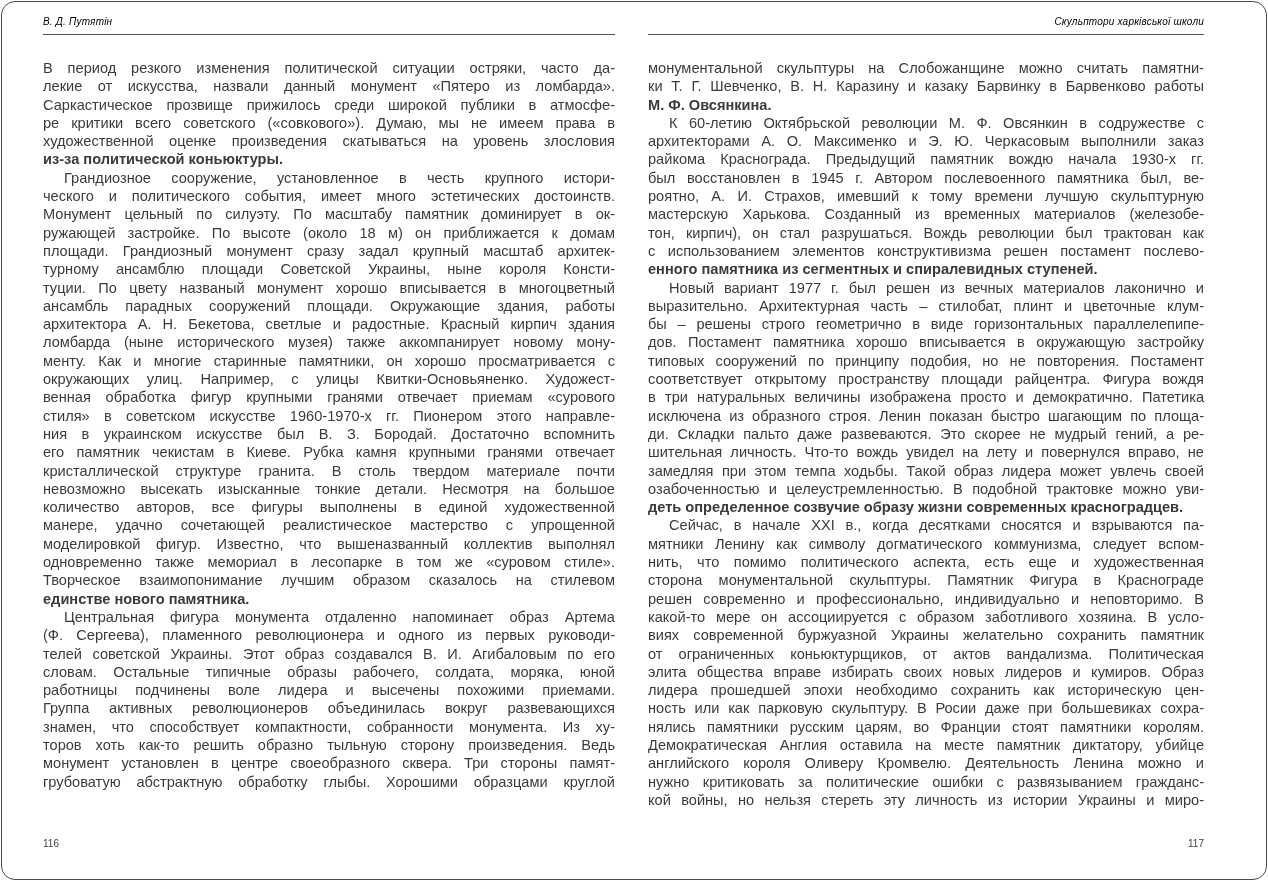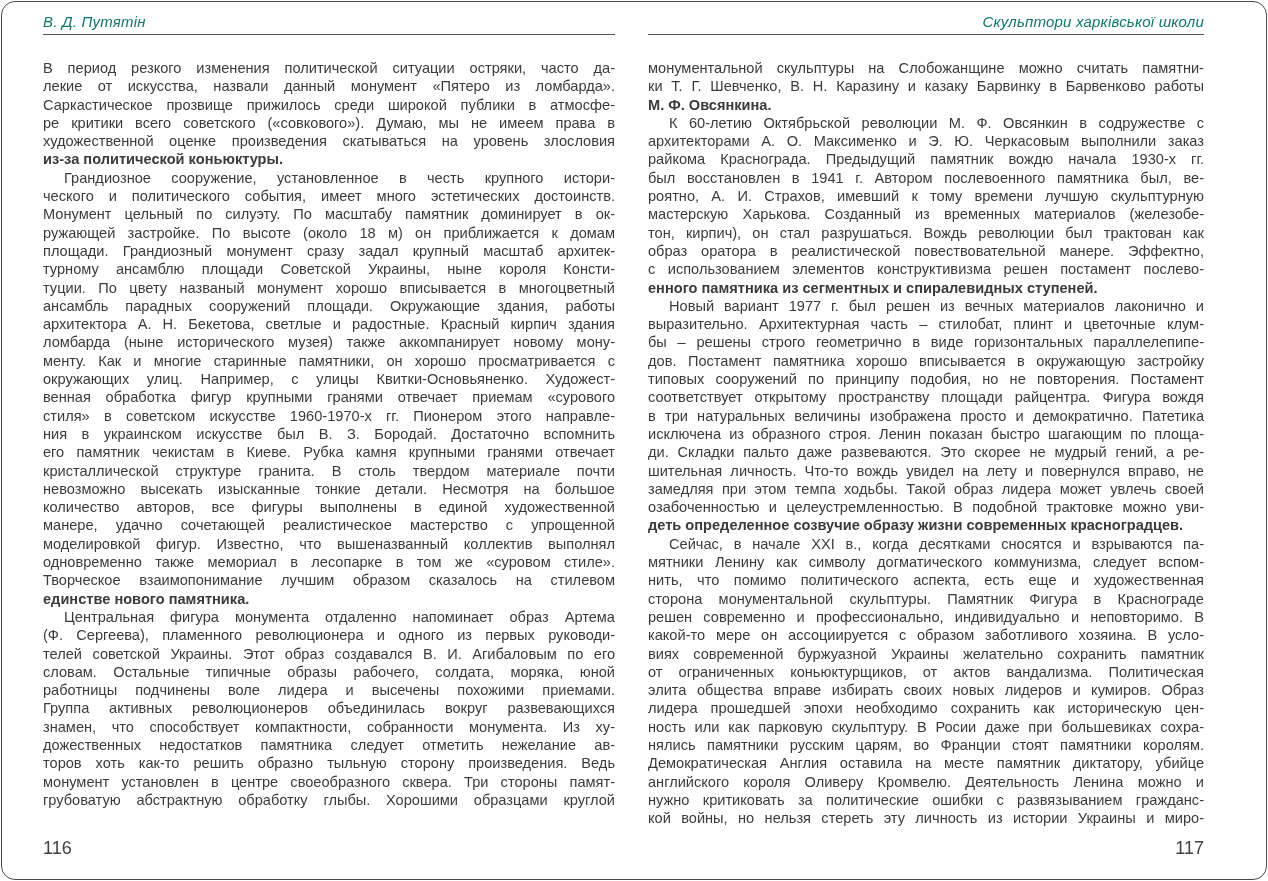--- a/index.html
+++ b/index.html
@@ -20,25 +20,25 @@
     pointer-events: none;
   }
   .page {
     position: absolute;
     top: 14px;
     height: 853px;
   }
   .page-left  { left: 43px;  width: 572px; }
   .page-right { left: 648px; width: 556px; }
   .running-header {
-    font-size: 15px;
+    font-size: 10px;
     font-style: italic;
     line-height: 16px;
     letter-spacing: 0.2px;
-    color: #0f766e;
+    color: #000000;
     white-space: nowrap;
   }
   .page-right .running-header { text-align: right; }
   .header-rule {
     height: 0;
     border-top: 1.5px solid #555555;
     margin-top: 4px;
   }
   .page-body {
     margin-top: 24px;
@@ -48,21 +48,21 @@
   .paragraph { margin: 0; }
   .line {
     text-align: justify;
     text-align-last: justify;
   }
   .line.indent { text-indent: 21px; }
   .line.para-end { text-align-last: left; font-weight: bold; }
   .page-number {
     position: absolute;
     top: 824px;
-    font-size: 18px;
+    font-size: 10px;
     color: #3f3f3f;
   }
   .page-left .page-number  { left: 0; }
   .page-right .page-number { right: 0; }
 </style>
 </head>
 <body>
 
 <div class="canvas">
   <div class="spread-border"></div>
@@ -106,21 +106,20 @@
           <div class="line para-end">единстве нового памятника.</div>
         </div>
         <div class="paragraph">
           <div class="line indent">Центральная фигура монумента отдаленно напоминает образ Артема</div>
           <div class="line">(Ф. Сергеева), пламенного революционера и одного из первых руководи-</div>
           <div class="line">телей советской Украины. Этот образ создавался В. И. Агибаловым по его</div>
           <div class="line">словам. Остальные типичные образы рабочего, солдата, моряка, юной</div>
           <div class="line">работницы подчинены воле лидера и высечены похожими приемами.</div>
           <div class="line">Группа активных революционеров объединилась вокруг развевающихся</div>
           <div class="line">знамен, что способствует компактности, собранности монумента. Из ху-</div>
-          <div class="line">дожественных недостатков памятника следует отметить нежелание ав-</div>
           <div class="line">торов хоть как-то решить образно тыльную сторону произведения. Ведь</div>
           <div class="line">монумент установлен в центре своеобразного сквера. Три стороны памят-</div>
           <div class="line">грубоватую абстрактную обработку глыбы. Хорошими образцами круглой</div>
         </div>
       </div>
     <div class="page-number">116</div>
   </section>
 
   <section class="page page-right">
     <div class="running-header">Скульптори харківської школи</div>
@@ -128,25 +127,24 @@
     <div class="page-body">
         <div class="paragraph">
           <div class="line">монументальной скульптуры на Слобожанщине можно считать памятни-</div>
           <div class="line">ки Т. Г. Шевченко, В. Н. Каразину и казаку Барвинку в Барвенково работы</div>
           <div class="line para-end">М. Ф. Овсянкина.</div>
         </div>
         <div class="paragraph">
           <div class="line indent">К 60-летию Октябрьской революции М. Ф. Овсянкин в содружестве с</div>
           <div class="line">архитекторами А. О. Максименко и Э. Ю. Черкасовым выполнили заказ</div>
           <div class="line">райкома Краснограда. Предыдущий памятник вождю начала 1930-х гг.</div>
-          <div class="line">был восстановлен в 1941 г. Автором послевоенного памятника был, ве-</div>
+          <div class="line">был восстановлен в 1945 г. Автором послевоенного памятника был, ве-</div>
           <div class="line">роятно, А. И. Страхов, имевший к тому времени лучшую скульптурную</div>
           <div class="line">мастерскую Харькова. Созданный из временных материалов (железобе-</div>
           <div class="line">тон, кирпич), он стал разрушаться. Вождь революции был трактован как</div>
-          <div class="line">образ оратора в реалистической повествовательной манере. Эффектно,</div>
           <div class="line">с использованием элементов конструктивизма решен постамент послево-</div>
           <div class="line para-end">енного памятника из сегментных и спиралевидных ступеней.</div>
         </div>
         <div class="paragraph">
           <div class="line indent">Новый вариант 1977 г. был решен из вечных материалов лаконично и</div>
           <div class="line">выразительно. Архитектурная часть – стилобат, плинт и цветочные клум-</div>
           <div class="line">бы – решены строго геометрично в виде горизонтальных параллелепипе-</div>
           <div class="line">дов. Постамент памятника хорошо вписывается в окружающую застройку</div>
           <div class="line">типовых сооружений по принципу подобия, но не повторения. Постамент</div>
           <div class="line">соответствует открытому пространству площади райцентра. Фигура вождя</div>

